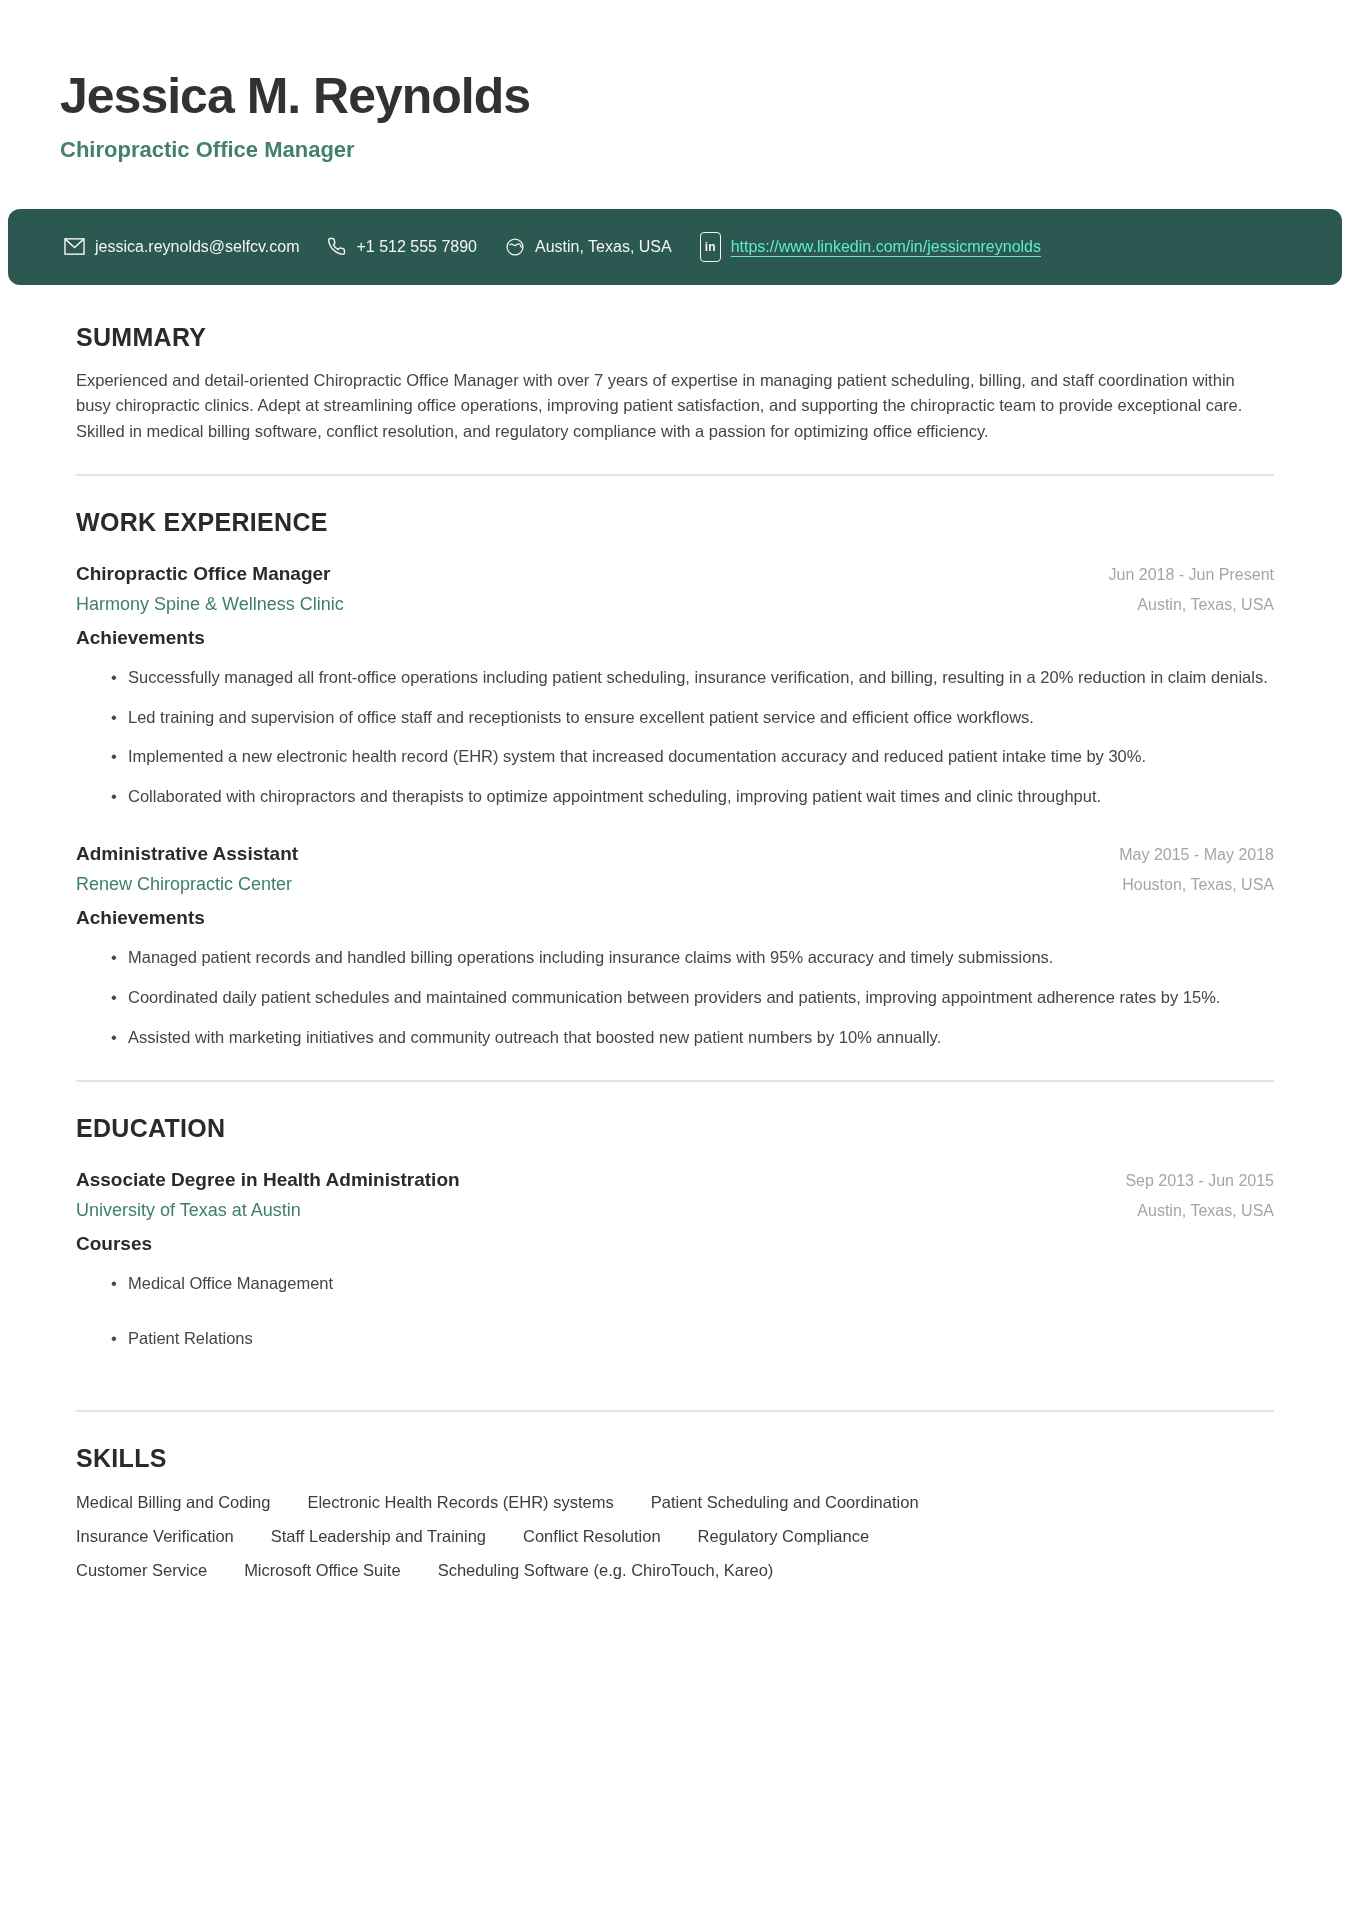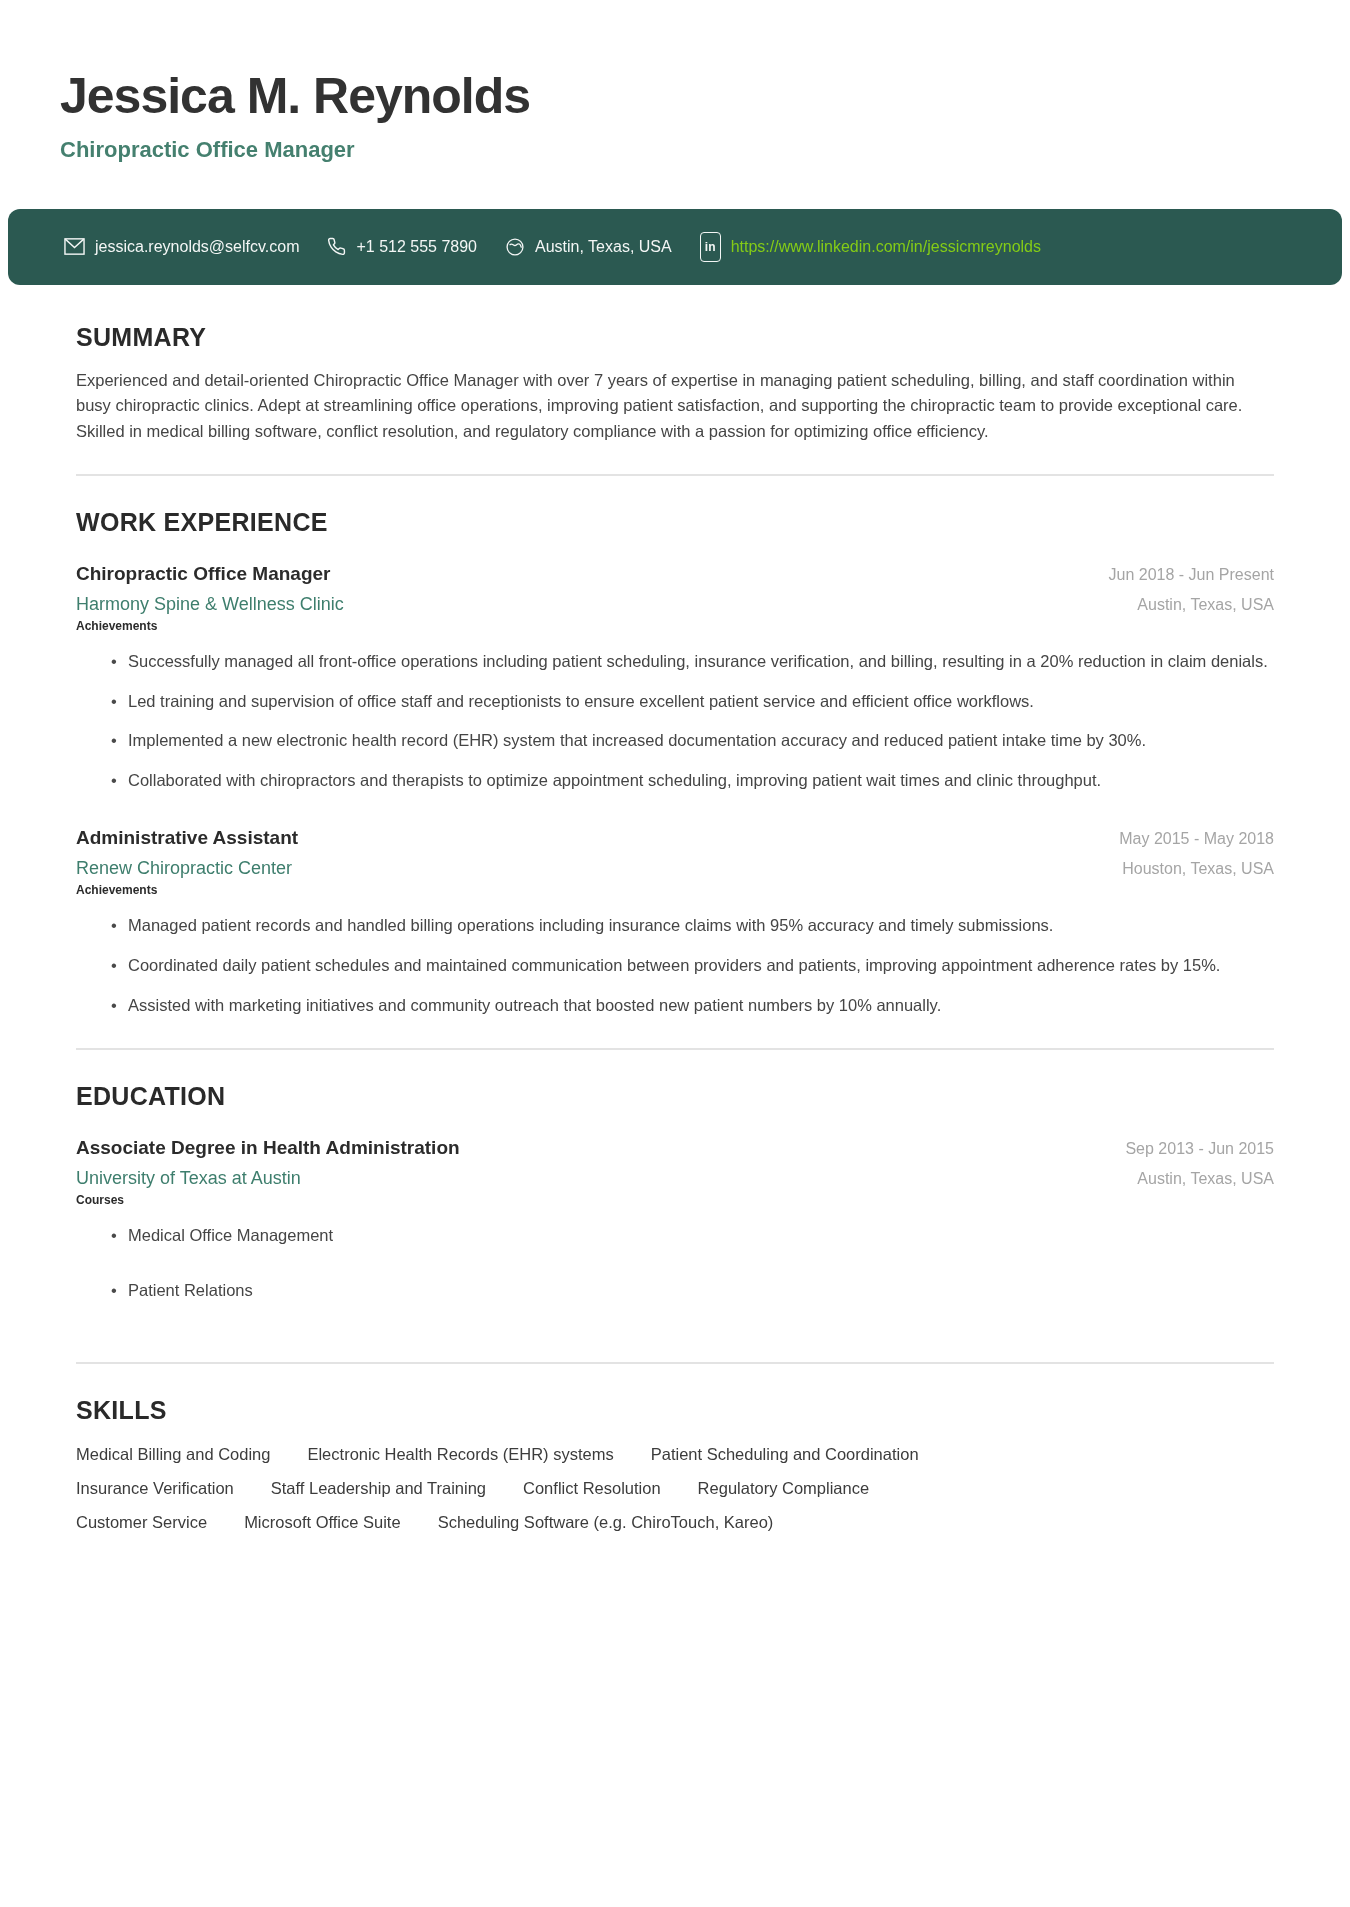--- a/index.html
+++ b/index.html
@@ -51,21 +51,22 @@
     align-items: center;
     justify-content: center;
     width: 21px; height: 30px;
     border: 1.5px solid #F3F6F5;
     border-radius: 4px;
     font-size: 12px;
     font-weight: 700;
     line-height: 1;
   }
   .link {
-    color: #84cc16;
+    color: #5eead4;
+    text-decoration: underline;
     text-underline-offset: 4px;
     cursor: pointer;
   }
 
   
   .content { padding: 0 76px; }
   .section-heading {
     font-size: 25px;
     font-weight: 800;
     letter-spacing: 0.3px;
@@ -86,21 +87,21 @@
   }
 
   
   .entry { margin-top: 26px; }
   .entry:first-of-type { margin-top: 24px; }
   .entry-row { display: flex; justify-content: space-between; align-items: baseline; }
   .entry-title { font-size: 19px; font-weight: 800; color: #2B2B2B; }
   .entry-dates { font-size: 16px; color: #A5A5A5; }
   .entry-org { font-size: 18px; color: #3E7E6D; margin-top: 9px; }
   .entry-loc { font-size: 16px; color: #A5A5A5; text-align: right; margin-top: 9px; }
-  .sub-label { margin-top: 4px; font-size: 12px; font-weight: 700; color: #2B2B2B; }
+  .sub-label { margin-top: 12px; font-size: 19px; font-weight: 700; color: #2B2B2B; }
 
   ul.bullets { list-style: none; margin: 16px 0 0 35px; }
   ul.bullets li {
     position: relative;
     padding-left: 17px;
     font-size: 16.5px;
     line-height: 1.55;
     color: #454545;
     margin-bottom: 14px;
     max-width: 1180px;

